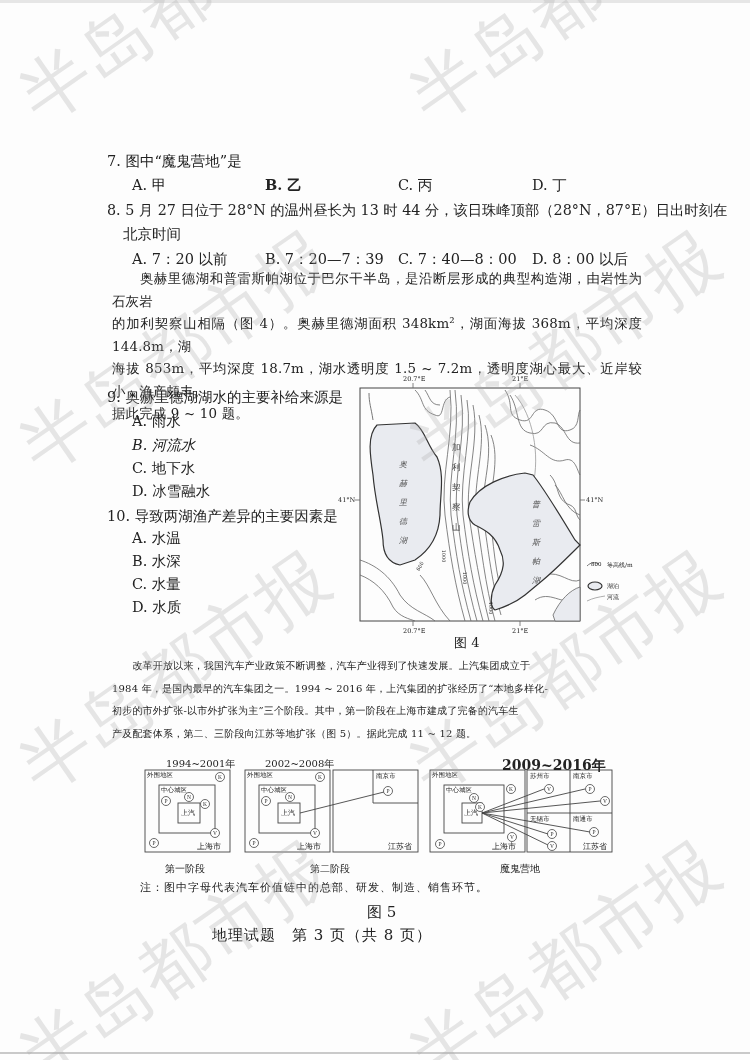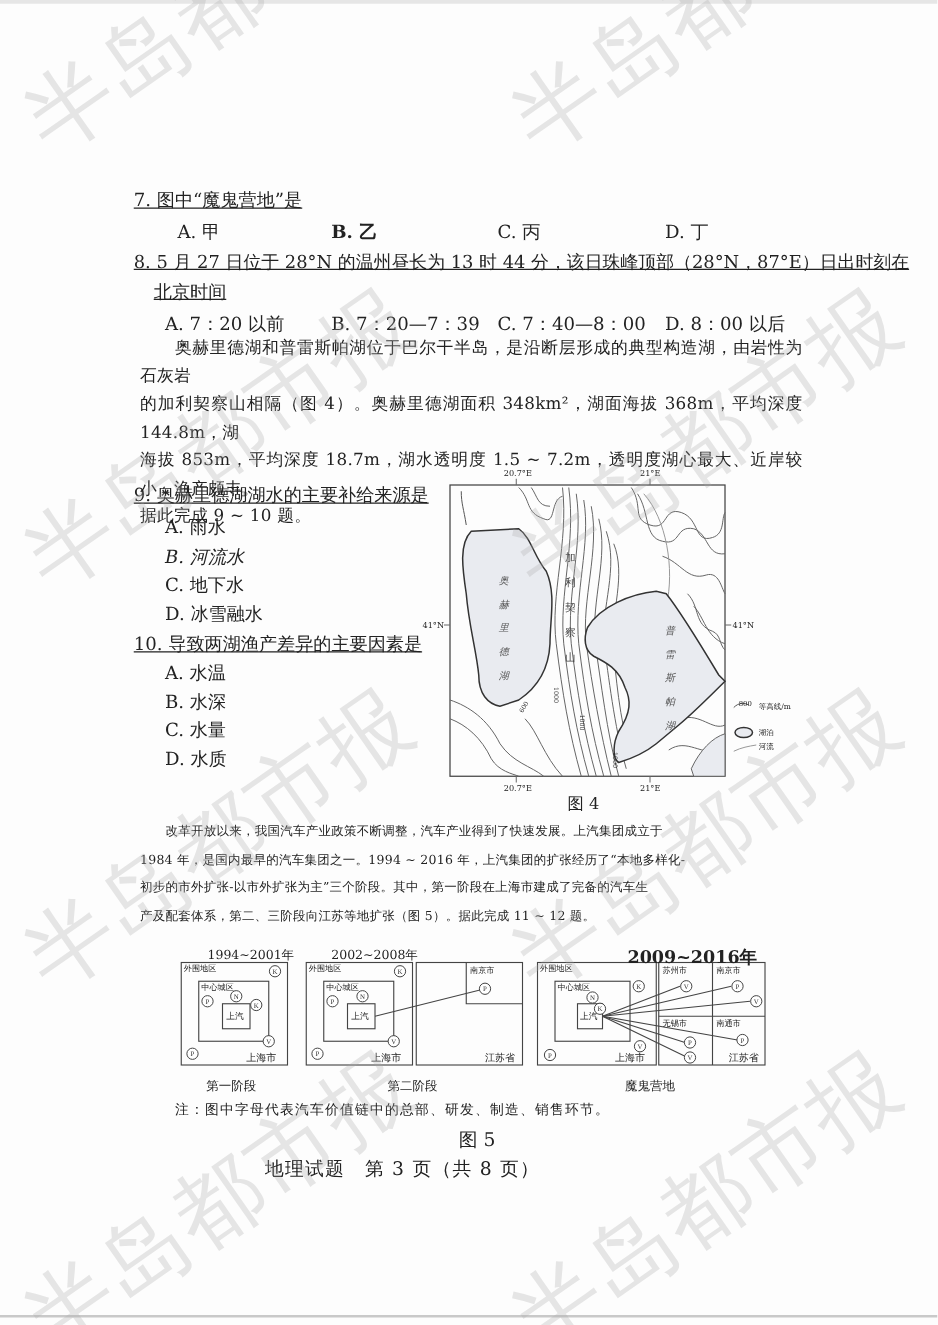--- a/index.html
+++ b/index.html
@@ -10,21 +10,21 @@
     color:#222;
   }
   .topline { position:absolute; left:0; top:0; width:750px; height:3px; background:#e6e6e6; }
   .bottomline { position:absolute; left:0; top:1052px; width:750px; height:2px; background:#c9c9c9; }
   .wm {
     position:absolute; font-family:"DejaVu Sans","Liberation Sans",sans-serif;
     font-size:70px; color:rgba(170,170,170,0.28); transform:rotate(-35deg);
     letter-spacing:2px; white-space:nowrap; pointer-events:none; z-index:5;
     transform-origin:left bottom;
   }
-  .t { position:absolute; font-size:14.5px; line-height:22px; white-space:nowrap;text-decoration:underline; }
+  .t { position:absolute; font-size:14.5px; line-height:22px; white-space:nowrap; }
   .p { position:absolute; font-size:13.5px; line-height:22.5px; left:112px; width:530px; text-align:justify; letter-spacing:0.2px; }
   .p span { display:block; }
   .opt { position:absolute; font-size:14.5px; white-space:nowrap; }
   .map { position:absolute; left:355px; top:375px; width:290px; height:275px; }
   .fig5 { position:absolute; left:140px; top:755px; width:490px; height:130px; }
   .cap { position:absolute; font-size:13px; }
   .note { position:absolute; left:140px; top:880px; font-size:11px; letter-spacing:1px; }
   .footer { position:absolute; left:0; width:644px; top:926px; text-align:center; font-size:15px; letter-spacing:1px; }
 </style>
 </head>
@@ -35,21 +35,21 @@
 <div class="wm" style="left:55px;top:50px;">半岛都市报</div>
 <div class="wm" style="left:445px;top:50px;">半岛都市报</div>
 <div class="wm" style="left:55px;top:400px;">半岛都市报</div>
 <div class="wm" style="left:445px;top:400px;">半岛都市报</div>
 <div class="wm" style="left:55px;top:720px;">半岛都市报</div>
 <div class="wm" style="left:445px;top:720px;">半岛都市报</div>
 <div class="wm" style="left:55px;top:1010px;">半岛都市报</div>
 <div class="wm" style="left:445px;top:1010px;">半岛都市报</div>
 
 <div class="t" style="left:107px;top:150px;">7.  图中“魔鬼营地”是</div>
-<div class="opt" style="left:132px;top:176px;margin-left:10px;">A.  甲</div>
+<div class="opt" style="left:132px;top:176px;">A.  甲</div>
 <div class="opt" style="left:265px;top:176px;font-weight:bold;">B.  乙</div>
 <div class="opt" style="left:398px;top:176px;">C.  丙</div>
 <div class="opt" style="left:532px;top:176px;">D.  丁</div>
 
 <div class="t" style="left:107px;top:199px;font-size:14.3px;">8.  5 月 27 日位于 28°N 的温州昼长为 13 时 44 分，该日珠峰顶部（28°N，87°E）日出时刻在</div>
 <div class="t" style="left:123px;top:223px;">北京时间</div>
 <div class="opt" style="left:132px;top:250px;">A.  7：20 以前</div>
 <div class="opt" style="left:265px;top:250px;">B.  7：20—7：39</div>
 <div class="opt" style="left:398px;top:250px;">C.  7：40—8：00</div>
 <div class="opt" style="left:532px;top:250px;">D.  8：00 以后</div>

